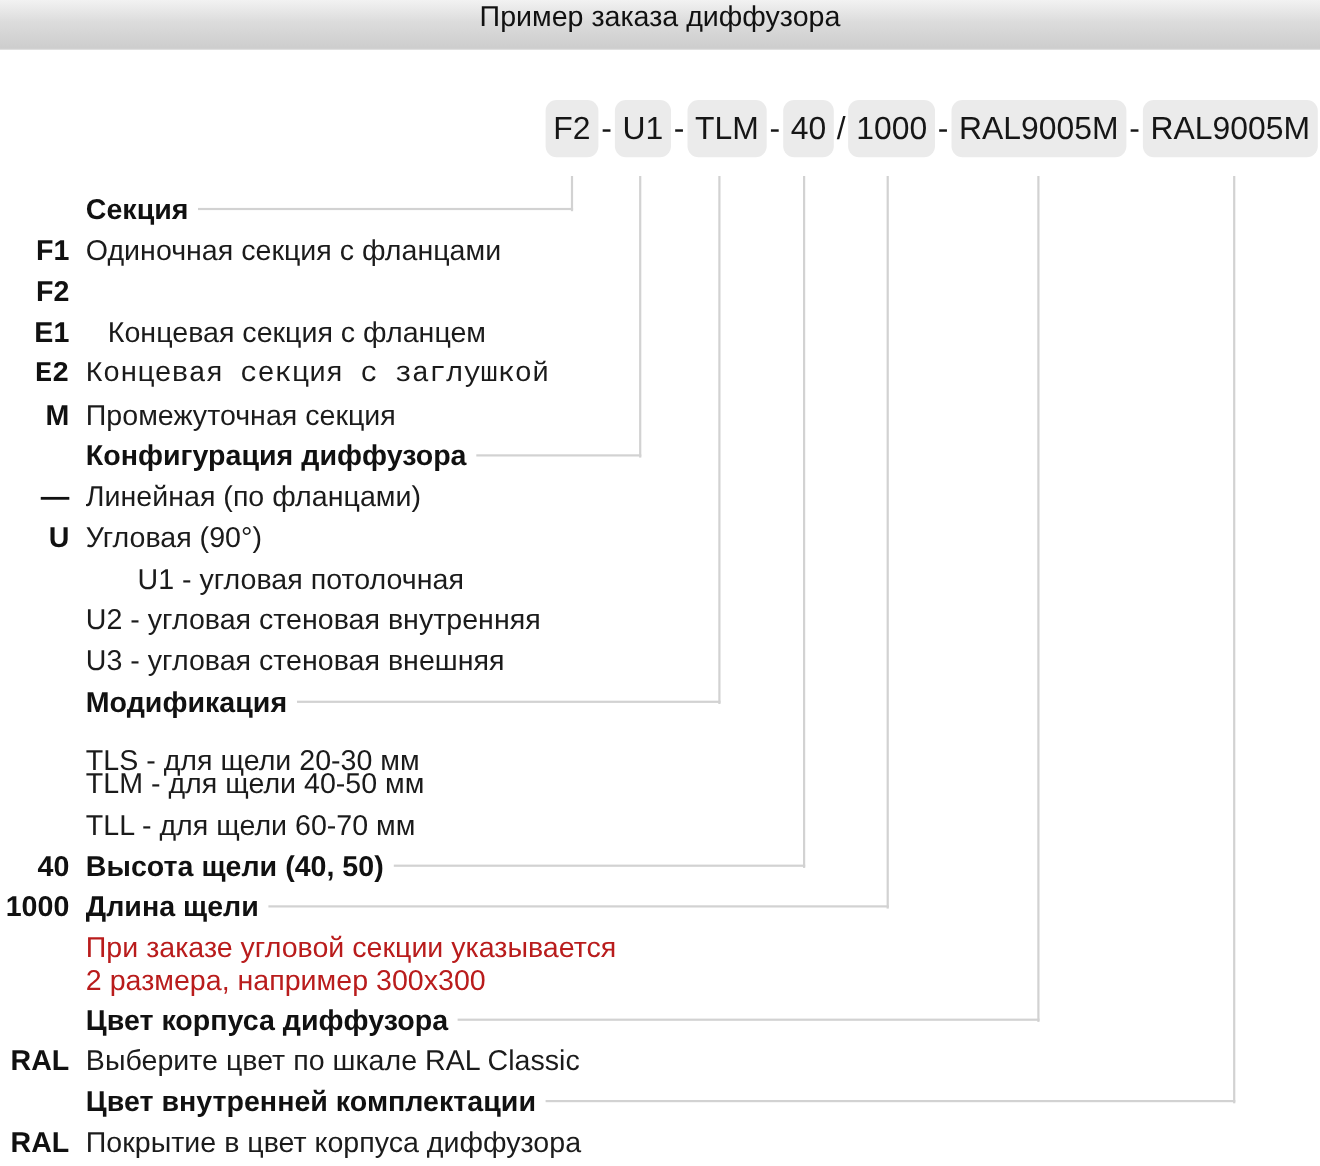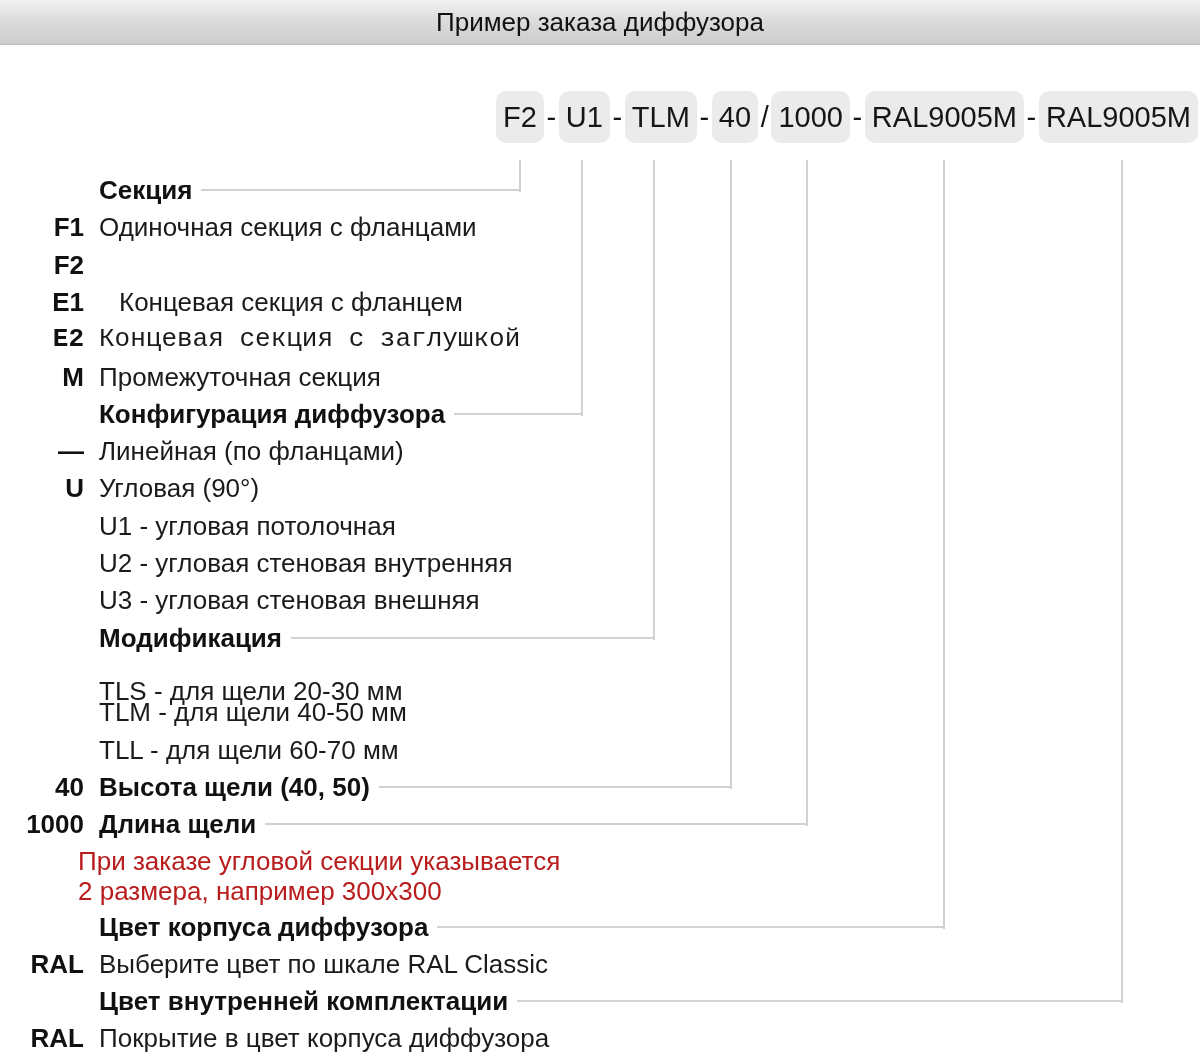--- a/index.html
+++ b/index.html
@@ -6,41 +6,41 @@
   body{
     width:1200px;height:1060px;position:relative;overflow:hidden;
     font-family:"Liberation Sans","DejaVu Sans",sans-serif;
     color:#141414;
   }
   
   .titlebar{
     position:absolute;left:0;top:0;right:0;height:44px;
     background:linear-gradient(to bottom,#f2f2f2 0%,#dcdcdc 45%,#cdcdcd 100%);
     border-bottom:1px solid #bfbfbf;
-    display:flex;align-items:center;justify-content:center;
+    display:flex;justify-content:center;
     font-size:26px;color:#111;
   }
   
   .chips{
     position:absolute;left:496px;right:2px;top:91px;height:52px;
     display:flex;align-items:center;justify-content:space-between;white-space:nowrap;
   }
   .chip{
     background:#ebebeb;border-radius:10px;height:52px;line-height:52px;
     padding:0 7px;font-size:29px;color:#161616;flex:0 0 auto;
   }
   .sep{font-size:29px;color:#161616;flex:0 0 auto;padding:0 1px;}
   
   .vline{position:absolute;width:2px;background:#d2d2d2;top:160px;}
   
   .row{
     position:absolute;left:0;height:34px;
     display:flex;align-items:center;font-size:26px;white-space:nowrap;
   }
-  .gut{flex:0 0 63px;width:63px;text-align:right;font-weight:bold;color:#111;margin-left:21px;}
+  .gut{flex:0 0 63px;width:63px;text-align:right;font-weight:bold;color:#111;}
   .lbl{margin-left:15px;color:#1b1b1b;}
   .b{font-weight:bold;color:#111;}
   .stub{flex:1 1 auto;margin-left:9px;height:0;border-top:2px solid #d2d2d2;}
   .note{
     position:absolute;left:78px;top:846px;font-size:26px;line-height:30px;color:#b91c1c;
   }
 </style>
 </head>
 <body>
 
@@ -102,21 +102,21 @@
   <span class="stub"></span>
 </div>
 <div class="row" style="top:434px;">
   <span class="gut">—</span>
   <span class="lbl">Линейная (по фланцами)</span>
 </div>
 <div class="row" style="top:471px;">
   <span class="gut">U</span>
   <span class="lbl">Угловая (90°)</span>
 </div>
-<div class="row" style="top:509px;">
+<div class="row" style="top:509px;padding-left:47px;">
   <span class="gut"></span>
   <span class="lbl">U1 - угловая потолочная</span>
 </div>
 <div class="row" style="top:546px;">
   <span class="gut"></span>
   <span class="lbl">U2 - угловая стеновая внутренняя</span>
 </div>
 <div class="row" style="top:583px;">
   <span class="gut"></span>
   <span class="lbl">U3 - угловая стеновая внешняя</span>

